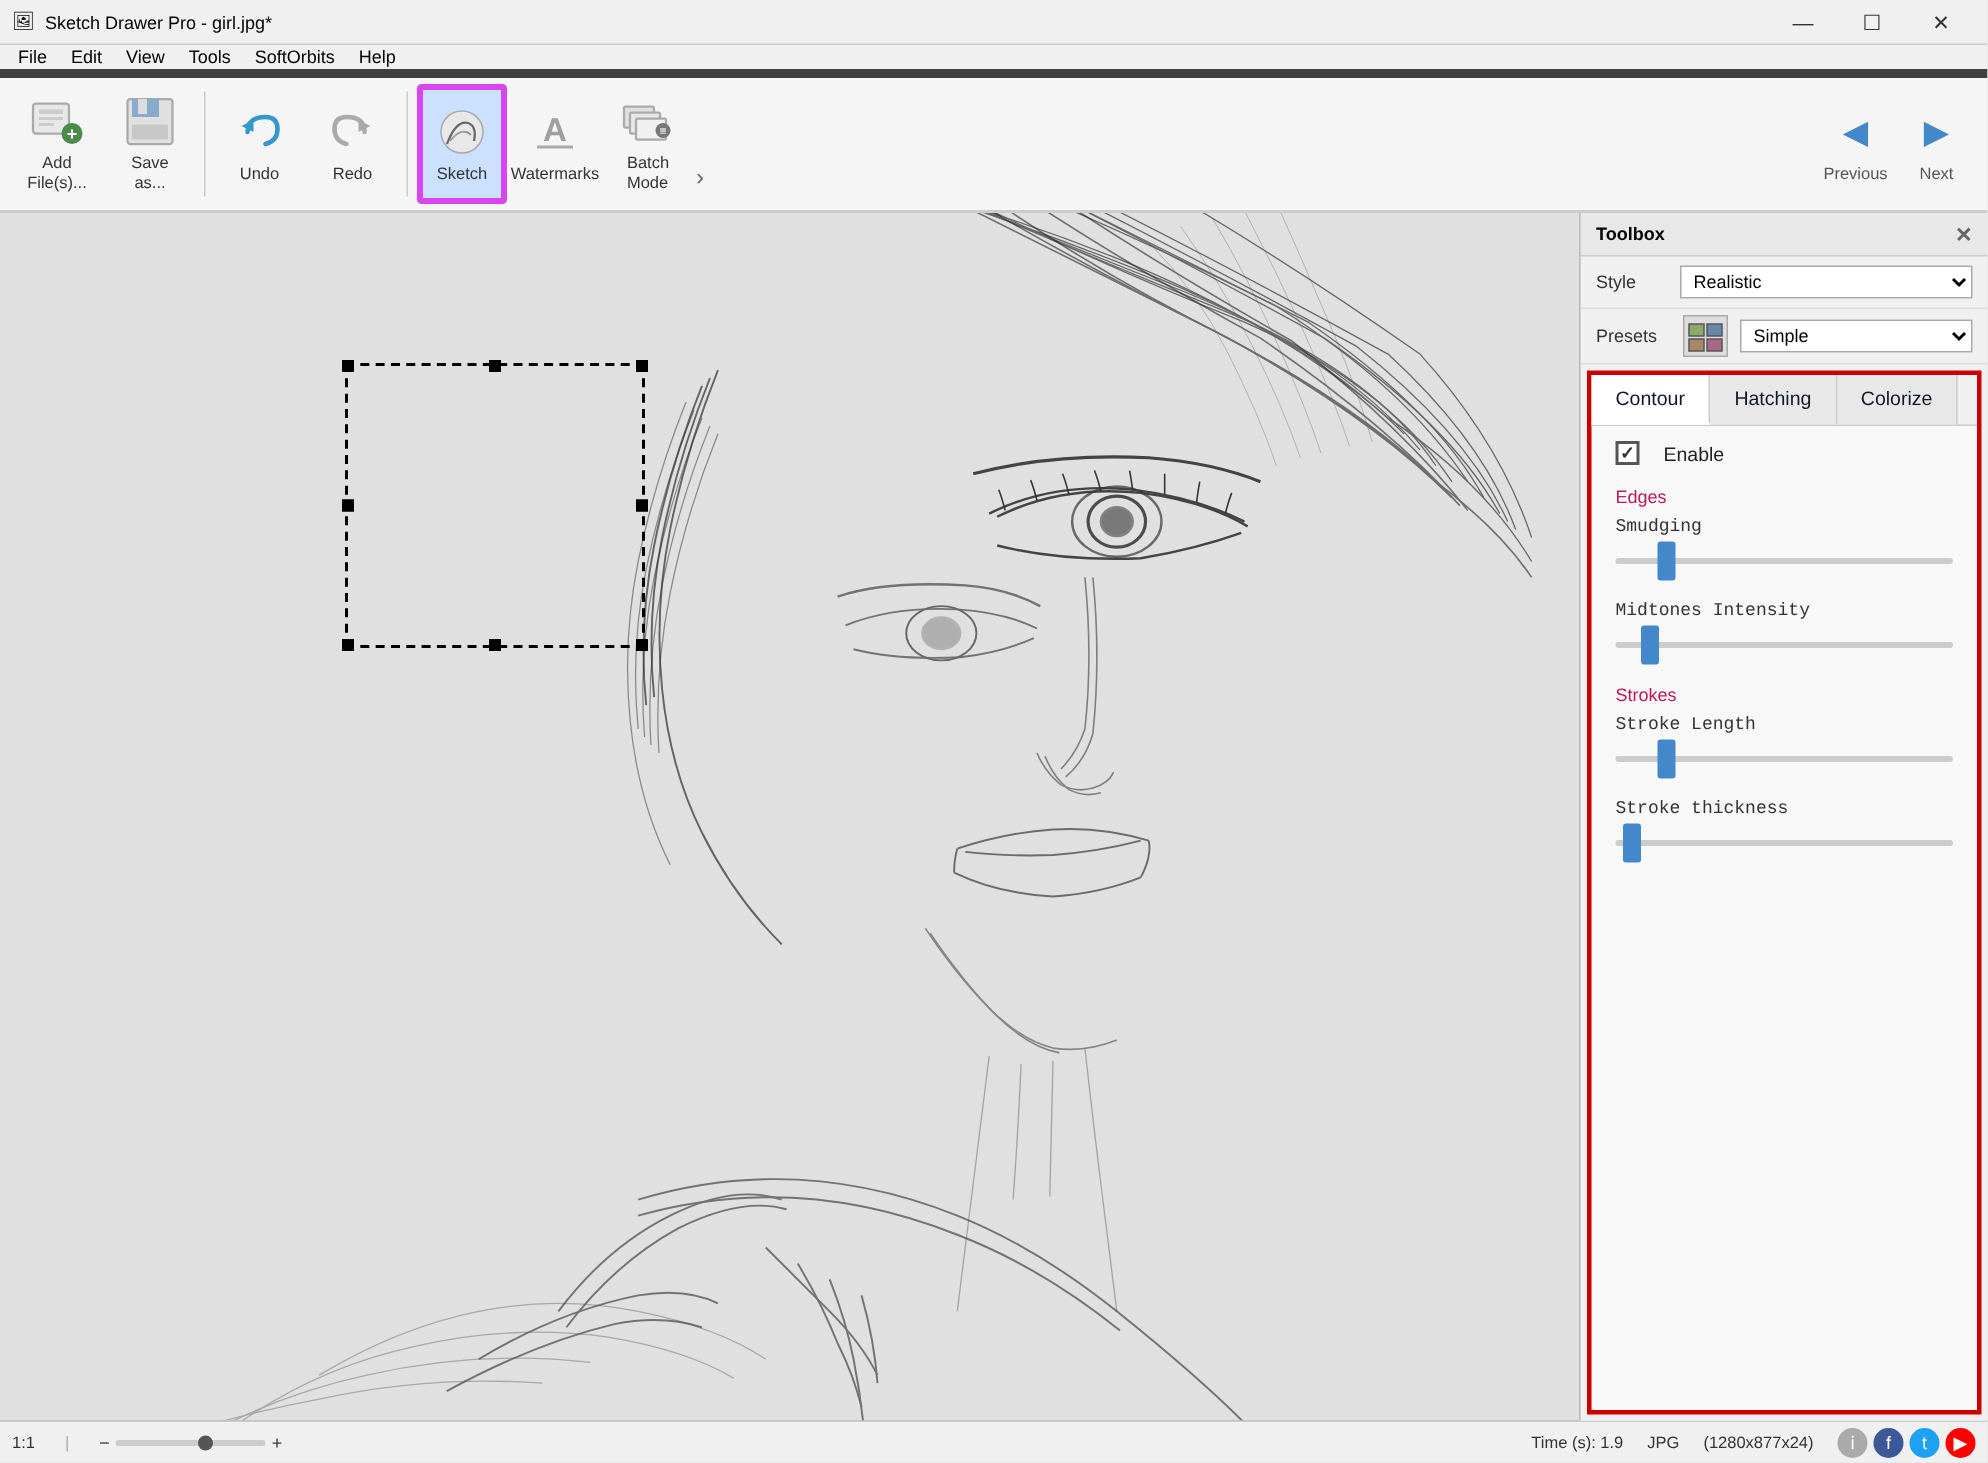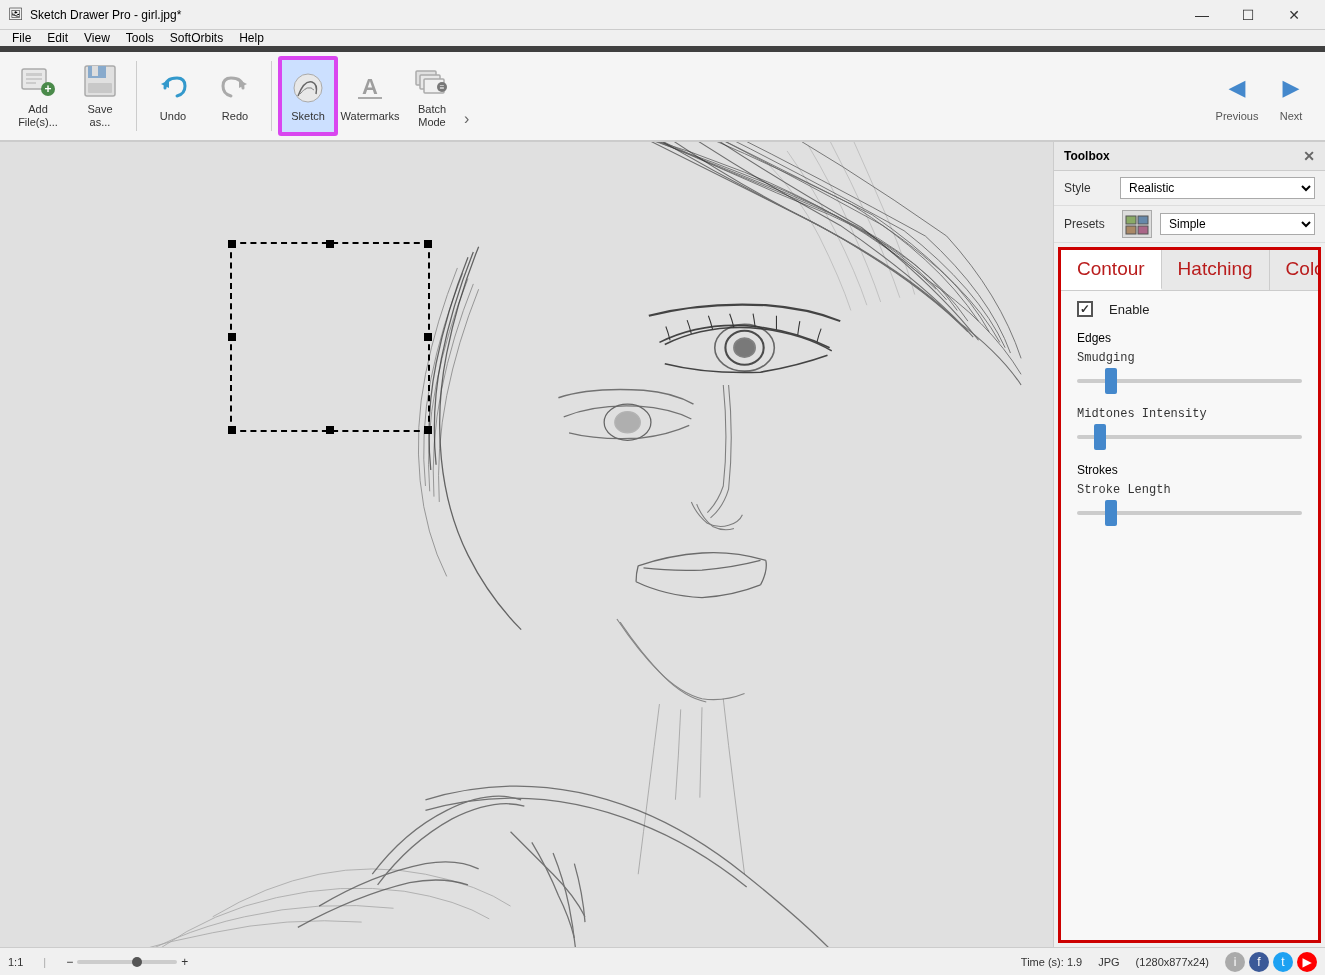--- a/index.html
+++ b/index.html
@@ -240,22 +240,22 @@
 
     
     .tabs-row {
       display: flex;
       border-bottom: 1px solid #ccc;
       background: #f0f0f0;
     }
     .tab {
       padding: 8px 16px;
       cursor: pointer;
-      font-size: 19px;
-      color: #b91c1c;
+      font-size: 13px;
+      color: #0f172a;
       border-right: 1px solid #ccc;
       background: #e8e8e8;
     }
     .tab.active {
       background: #ffffff;
       border-bottom: 2px solid #fff;
       font-weight: 500;
     }
 
     
@@ -279,21 +279,21 @@
       content: '✓';
       font-size: 12px;
       color: #333;
       font-weight: bold;
     }
     .enable-label { font-size: 13px; color: #222; }
 
     
     .section-label {
       font-size: 12px;
-      color: #000000;
+      color: #be185d;
       padding: 4px 16px 2px;
       font-weight: 500;
     }
 
     
     .slider-container {
       padding: 4px 16px 12px;
     }
     .slider-label {
       font-size: 12px;
@@ -481,21 +481,21 @@
   <div class="toolbar-btn">
     <div class="toolbar-icon">
       <svg width="36" height="36" viewBox="0 0 36 36">
         <rect x="2" y="8" width="20" height="14" rx="1" fill="#e0e0e0" stroke="#aaa" stroke-width="1.5"></rect>
         <rect x="6" y="12" width="20" height="14" rx="1" fill="#e8e8e8" stroke="#aaa" stroke-width="1.5"></rect>
         <rect x="10" y="16" width="20" height="14" rx="1" fill="#f0f0f0" stroke="#aaa" stroke-width="1.5"></rect>
         <circle cx="28" cy="24" r="5" fill="#777"></circle>
         <text x="28" y="27" text-anchor="middle" font-size="8" fill="white" font-weight="bold">≡</text>
       </svg>
     </div>
-    <span style="white-space:pre-line;text-align:center;line-height:1.2">Batch
+    <span style="white-space:pre-line;line-height:1.2">Batch
 Mode</span>
   </div>
 
   <div style="display:flex;align-items:flex-end;height:80px;padding-bottom:8px;">
     <span style="font-size:16px;color:#666;cursor:pointer;">›</span>
   </div>
 
   <div class="toolbar-right">
     <div class="prev-next-container">
       <div class="nav-btn">
@@ -725,20 +725,27 @@
       <div class="section-label">Strokes</div>
 
       <div class="slider-container">
         <div class="slider-label">Stroke Length</div>
         <div class="slider-track">
           <div class="slider-bg"></div>
           <div class="slider-thumb" style="left: 15%;"></div>
         </div>
       </div>
 
+      <div class="slider-container">
+        <div class="slider-label">Stroke thickness</div>
+        <div class="slider-track">
+          <div class="slider-bg"></div>
+          <div class="slider-thumb" style="left: 5%;"></div>
+        </div>
+      </div>
 
       <div style="height: 40px;"></div>
     </div>
   </div>
 </div>
 
 <div class="status-bar">
   <div class="status-left">
     <span class="status-zoom">1:1</span>
     <span style="color:#aaa">|</span>

